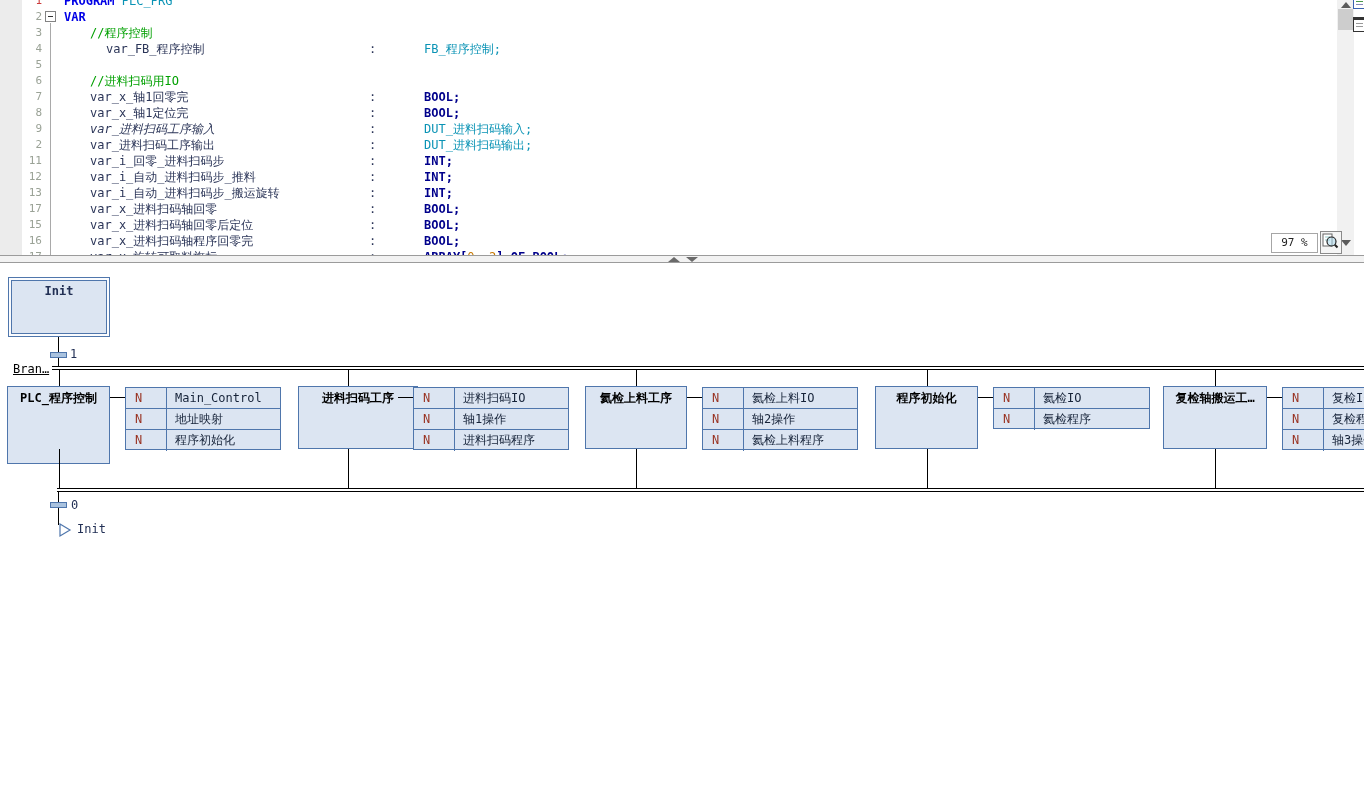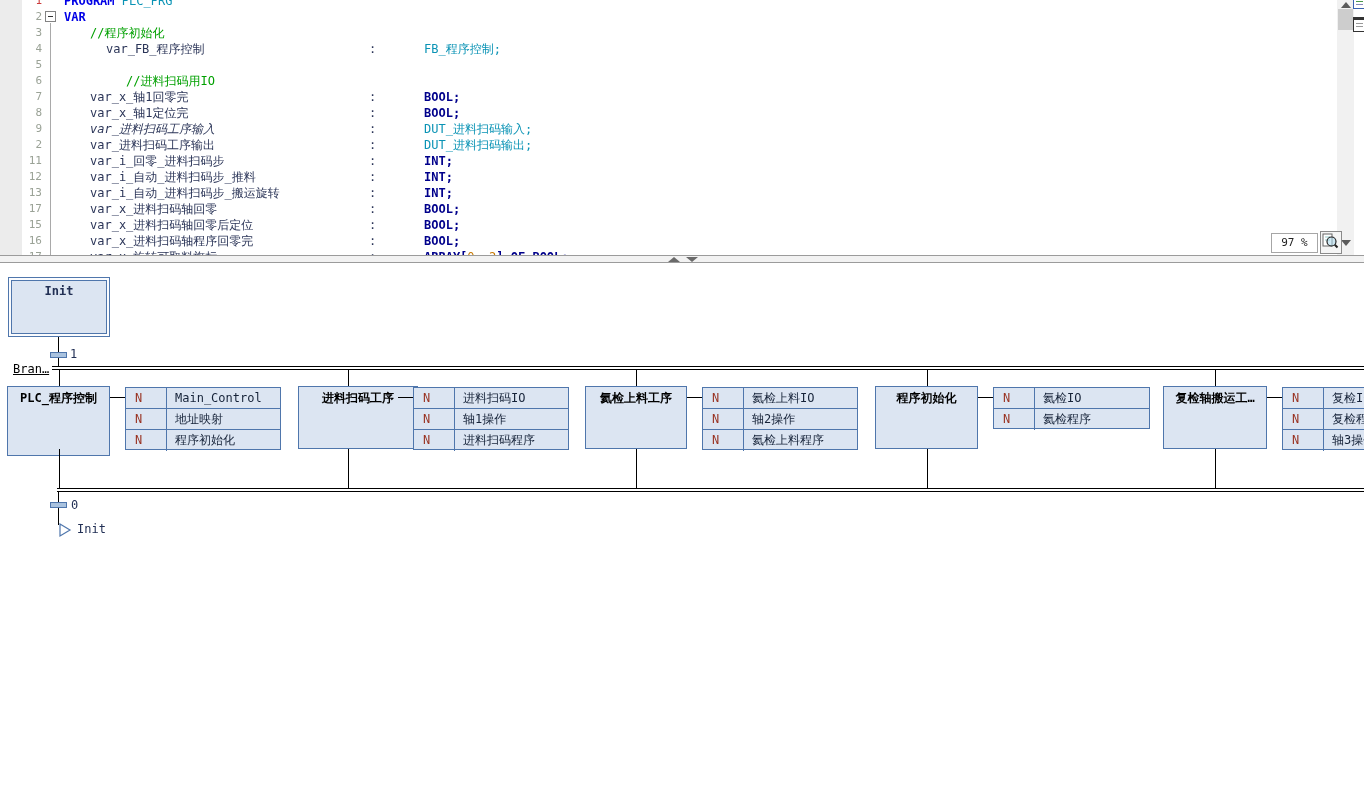--- a/index.html
+++ b/index.html
@@ -56,24 +56,24 @@
 </style>
 </head>
 <body>
 <div id="app">
 
   <div id="editor">
     <div id="bp-margin"></div>
     <div id="code-lines">
         <div class="code-line" style="top: -7px;"><span class="lnum current">1</span><span class="cpart " style="left: 64px;"><span class="kw">PROGRAM</span> <span class="usertype">PLC_PRG</span></span></div>
         <div class="code-line" style="top: 9px;"><span class="lnum">2</span><span class="cpart kw" style="left: 64px;">VAR</span></div>
-        <div class="code-line" style="top: 25px;"><span class="lnum">3</span><span class="cpart comment" style="left: 90px;">//程序初始化</span></div>
+        <div class="code-line" style="top: 25px;"><span class="lnum">3</span><span class="cpart comment" style="left: 90px;">//程序控制</span></div>
         <div class="code-line" style="top: 41px;"><span class="lnum">4</span><span class="cpart ident" style="left: 106px;">var_FB_程序控制</span><span class="cpart op" style="left: 369px;">:</span><span class="cpart usertype" style="left: 424px;">FB_程序控制;</span></div>
         <div class="code-line" style="top: 57px;"><span class="lnum">5</span></div>
-        <div class="code-line" style="top: 73px;"><span class="lnum">6</span><span class="cpart comment" style="left: 90px; margin-left: 36px;">//进料扫码用IO</span></div>
+        <div class="code-line" style="top: 73px;"><span class="lnum">6</span><span class="cpart comment" style="left: 90px;">//进料扫码用IO</span></div>
         <div class="code-line" style="top: 89px;"><span class="lnum">7</span><span class="cpart ident" style="left: 90px;">var_x_轴1回零完</span><span class="cpart op" style="left: 369px;">:</span><span class="cpart stdtype" style="left: 424px;">BOOL;</span></div>
         <div class="code-line" style="top: 105px;"><span class="lnum">8</span><span class="cpart ident" style="left: 90px;">var_x_轴1定位完</span><span class="cpart op" style="left: 369px;">:</span><span class="cpart stdtype" style="left: 424px;">BOOL;</span></div>
         <div class="code-line" style="top: 121px;"><span class="lnum">9</span><span class="cpart ident" style="left: 90px; font-style: italic;">var_进料扫码工序输入</span><span class="cpart op" style="left: 369px;">:</span><span class="cpart usertype" style="left: 424px;">DUT_进料扫码输入;</span></div>
         <div class="code-line" style="top: 137px;"><span class="lnum">2</span><span class="cpart ident" style="left: 90px;">var_进料扫码工序输出</span><span class="cpart op" style="left: 369px;">:</span><span class="cpart usertype" style="left: 424px;">DUT_进料扫码输出;</span></div>
         <div class="code-line" style="top: 153px;"><span class="lnum">11</span><span class="cpart ident" style="left: 90px;">var_i_回零_进料扫码步</span><span class="cpart op" style="left: 369px;">:</span><span class="cpart stdtype" style="left: 424px;">INT;</span></div>
         <div class="code-line" style="top: 169px;"><span class="lnum">12</span><span class="cpart ident" style="left: 90px;">var_i_自动_进料扫码步_推料</span><span class="cpart op" style="left: 369px;">:</span><span class="cpart stdtype" style="left: 424px;">INT;</span></div>
         <div class="code-line" style="top: 185px;"><span class="lnum">13</span><span class="cpart ident" style="left: 90px;">var_i_自动_进料扫码步_搬运旋转</span><span class="cpart op" style="left: 369px;">:</span><span class="cpart stdtype" style="left: 424px;">INT;</span></div>
         <div class="code-line" style="top: 201px;"><span class="lnum">17</span><span class="cpart ident" style="left: 90px;">var_x_进料扫码轴回零</span><span class="cpart op" style="left: 369px;">:</span><span class="cpart stdtype" style="left: 424px;">BOOL;</span></div>
         <div class="code-line" style="top: 217px; text-decoration: underline;"><span class="lnum">15</span><span class="cpart ident" style="left: 90px;">var_x_进料扫码轴回零后定位</span><span class="cpart op" style="left: 369px;">:</span><span class="cpart stdtype" style="left: 424px;">BOOL;</span></div>
         <div class="code-line" style="top: 233px;"><span class="lnum">16</span><span class="cpart ident" style="left: 90px;">var_x_进料扫码轴程序回零完</span><span class="cpart op" style="left: 369px;">:</span><span class="cpart stdtype" style="left: 424px;">BOOL;</span></div>
@@ -129,21 +129,21 @@
     <div class="trans-bar" style="left:50px;top:352px;"></div>
     <div class="trans-label" style="left:70px;top:348px;">1</div>
     <div class="vline" style="left:58px;top:358px;height:9px;"></div>
 
     <div id="branch-label">Bran…</div>
     <div class="hline" style="left:52px;top:366px;width:1312px;"></div>
     <div class="hline" style="left:52px;top:369px;width:1312px;"></div>
 
     <div id="steps-layer">
         <div class="vline" style="left: 59px; top: 370px; height: 16px;"></div>
-        <div class="sfc-step" style="left: 7px; top: 386px; width: 103px; height: 70px;"><span>PLC_程序控制</span></div>
+        <div class="sfc-step" style="left: 7px; top: 386px; width: 103px; height: 78px;"><span>PLC_程序控制</span></div>
         <div class="hline" style="left: 110px; top: 397px; width: 15px;"></div>
         <div class="action-block" style="left: 125px; top: 387px; width: 156px; height: 63px;">
           <div class="action-row">
             <div class="aq">N</div>
             <div class="an">Main_Control</div>
           </div>
           <div class="action-row">
             <div class="aq">N</div>
             <div class="an">地址映射</div>
           </div>

